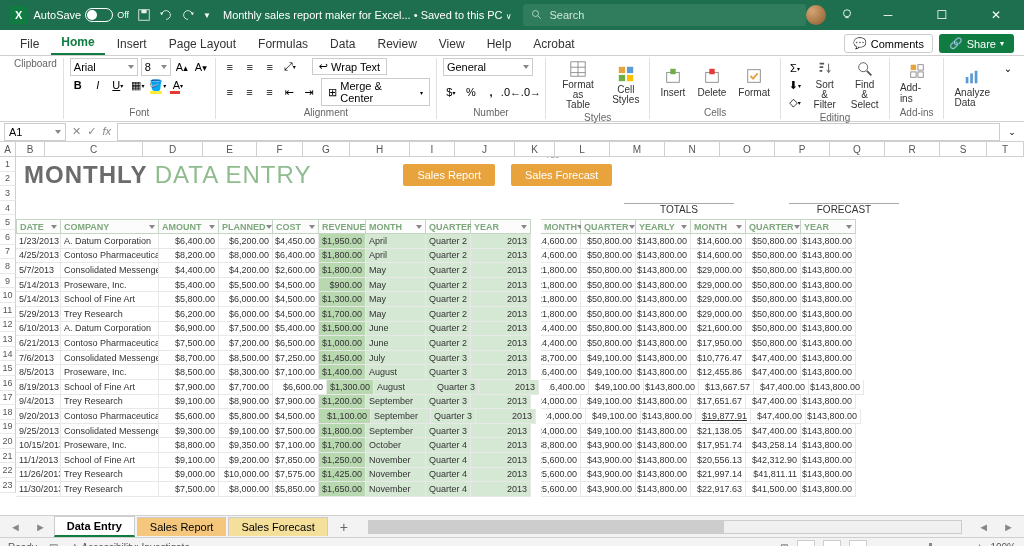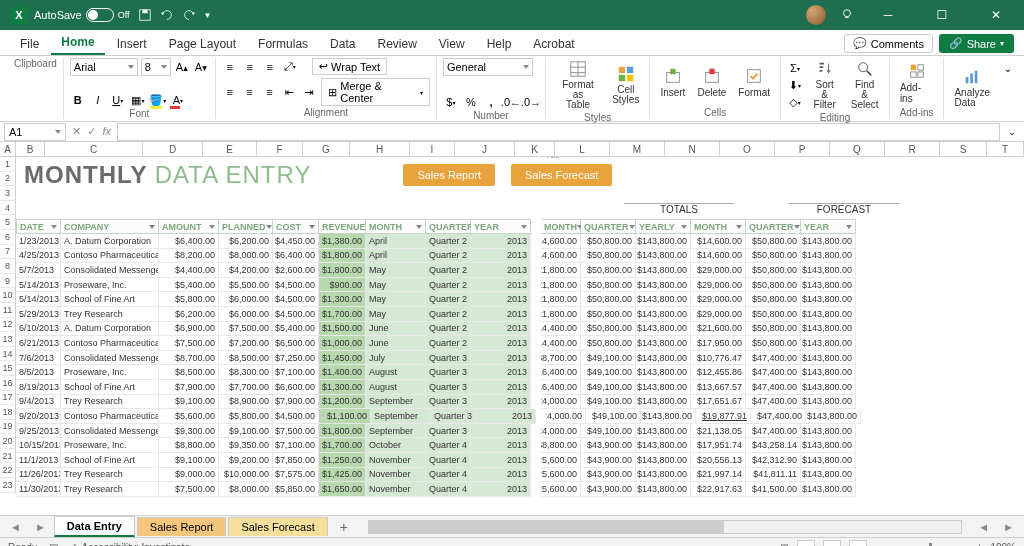--- a/index.html
+++ b/index.html
@@ -97,20 +97,30 @@
     <svg class="qat-icon" viewBox="0 0 16 16">
         <path d="M3 8 A5 5 0 1 1 8 13" fill="none" stroke="#fff"></path>
         <path d="M3 8 l-2 -3 l4 0 z" fill="#fff"></path>
       </svg>
     <svg class="qat-icon" viewBox="0 0 16 16">
         <path d="M13 8 A5 5 0 1 0 8 13" fill="none" stroke="#fff"></path>
         <path d="M13 8 l2 -3 l-4 0 z" fill="#fff"></path>
       </svg>
     <span style="font-size:8px">▼</span>
   </div>
+  <div class="doc-title">
+    <span>Monthly sales report maker for Excel...</span> • <span>Saved to this PC</span> <span style="font-size:8px">∨</span>
+  </div>
+  <div class="search-box">
+    <svg width="12" height="12" viewBox="0 0 16 16">
+        <circle cx="6" cy="6" r="4" fill="none" stroke="#cfe6db"></circle>
+        <line x1="9" y1="9" x2="13" y2="13" stroke="#cfe6db"></line>
+      </svg>
+    <span>Search</span>
+  </div>
   <div class="title-right">
     <div class="avatar"></div>
     <svg width="14" height="14" viewBox="0 0 16 16">
         <circle cx="8" cy="6" r="4" fill="none" stroke="#fff"></circle>
         <line x1="6" y1="11" x2="10" y2="11" stroke="#fff"></line>
       </svg>
     <div class="win-btn">─</div>
     <div class="win-btn">☐</div>
     <div class="win-btn">✕</div>
   </div>
@@ -131,21 +141,21 @@
     <div class="comments-btn">💬 <span>Comments</span></div>
     <div class="share-btn">🔗 <span>Share</span> <span style="font-size:8px">▾</span></div>
   </div>
 </div>
 
 <div class="ribbon">
   <div class="rgroup">
     <div class="rgroup-label">Clipboard</div>
   </div>
   <div class="rgroup">
-    <div class="rgroup-body" style="flex-direction:column;align-items:flex-start;gap:16px">
+    <div class="rgroup-body" style="flex-direction:column;align-items:flex-start;gap:1px">
       <div class="font-row">
         <div class="font-name">
             <span>Arial</span>
             <span class="dd"></span>
           </div>
         <div class="font-size">
             <span>8</span>
             <span class="dd"></span>
           </div>
         <span class="mini-btn">A<sup>▴</sup></span>
@@ -184,21 +194,21 @@
         <span class="mini-btn">≡</span>
         <span class="mini-btn">≡</span>
         <span class="mini-btn">⇤</span>
         <span class="mini-btn">⇥</span>
         <div class="merge-btn">⊞ <span>Merge &amp; Center</span> <span style="font-size:6px">▾</span></div>
       </div>
     </div>
     <div class="rgroup-label">Alignment</div>
   </div>
   <div class="rgroup">
-    <div class="rgroup-body" style="flex-direction:column;gap:18px;align-items:flex-start">
+    <div class="rgroup-body" style="flex-direction:column;gap:8px;align-items:flex-start">
       <div class="num-fmt">
           <span>General</span>
           <span class="dd"></span>
         </div>
       <div class="btn-row">
         <span class="mini-btn">$<span style="font-size:6px">▾</span></span>
         <span class="mini-btn">%</span>
         <span class="mini-btn">
             <b>,</b>
           </span>
@@ -454,21 +464,21 @@
               <span>YEAR</span>
               <span class="dd"></span>
             </div>
           </div>
           <div class="trow">
             <div class="td" style="width: 45px;">1/23/2013</div>
             <div class="td" style="width: 98px;">A. Datum Corporation</div>
             <div class="td r" style="width: 60px;">$6,400.00</div>
             <div class="td r" style="width: 54px;">$6,200.00</div>
             <div class="td r" style="width: 46px;">$4,450.00</div>
-            <div class="td r dgrn" style="width: 47px;">$1,380.00</div>
+            <div class="td r dgrn" style="width: 47px;">$1,950.00</div>
             <div class="td grn" style="width: 60px;">April</div>
             <div class="td grn" style="width: 45px;">Quarter 2</div>
             <div class="td grn r" style="width: 60px;">2013</div>
             <div style="width: 10px;"></div>
             <div class="td r" style="width: 40px;">$14,600.00</div>
             <div class="td r" style="width: 55px;">$50,800.00</div>
             <div class="td r" style="width: 55px;">$143,800.00</div>
             <div class="td r" style="width: 55px;">$14,600.00</div>
             <div class="td r" style="width: 55px;">$50,800.00</div>
             <div class="td r" style="width: 55px;">$143,800.00</div>
@@ -633,21 +643,21 @@
             <div class="td r" style="width: 55px;">$143,800.00</div>
             <div class="td r" style="width: 55px;">$12,455.86</div>
             <div class="td r" style="width: 55px;">$47,400.00</div>
             <div class="td r" style="width: 55px;">$143,800.00</div>
           </div>
           <div class="trow">
             <div class="td" style="width: 45px;">8/19/2013</div>
             <div class="td" style="width: 98px;">School of Fine Art</div>
             <div class="td r" style="width: 60px;">$7,900.00</div>
             <div class="td r" style="width: 54px;">$7,700.00</div>
-            <div class="td r" style="width: 46px;">$6,600.00</div>
+            <div class="td r" style="width: 46px; margin-left: 8px;">$6,600.00</div>
             <div class="td r dgrn" style="width: 47px;">$1,300.00</div>
             <div class="td grn" style="width: 60px;">August</div>
             <div class="td grn" style="width: 45px;">Quarter 3</div>
             <div class="td grn r" style="width: 60px;">2013</div>
             <div style="width: 10px;"></div>
             <div class="td r" style="width: 40px;">$16,400.00</div>
             <div class="td r" style="width: 55px;">$49,100.00</div>
             <div class="td r" style="width: 55px;">$143,800.00</div>
             <div class="td r" style="width: 55px;">$13,667.57</div>
             <div class="td r" style="width: 55px;">$47,400.00</div>

